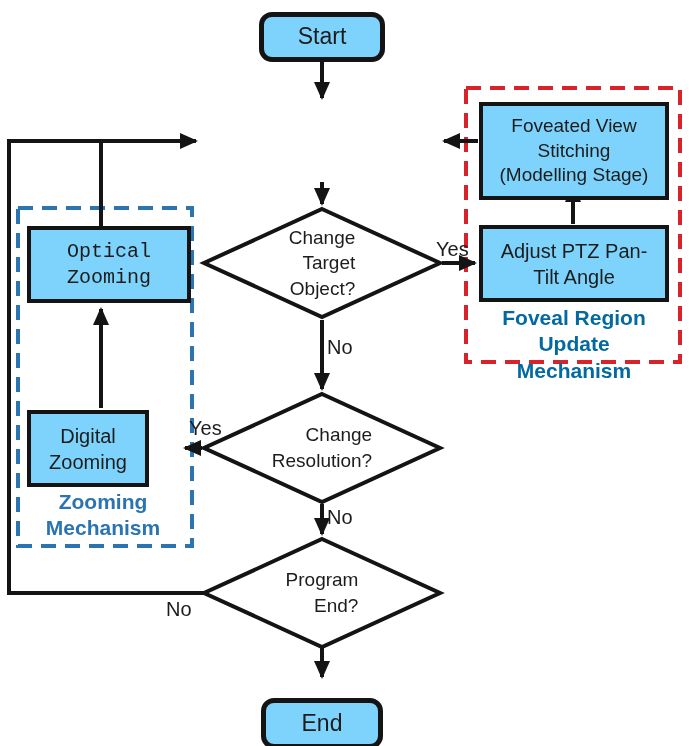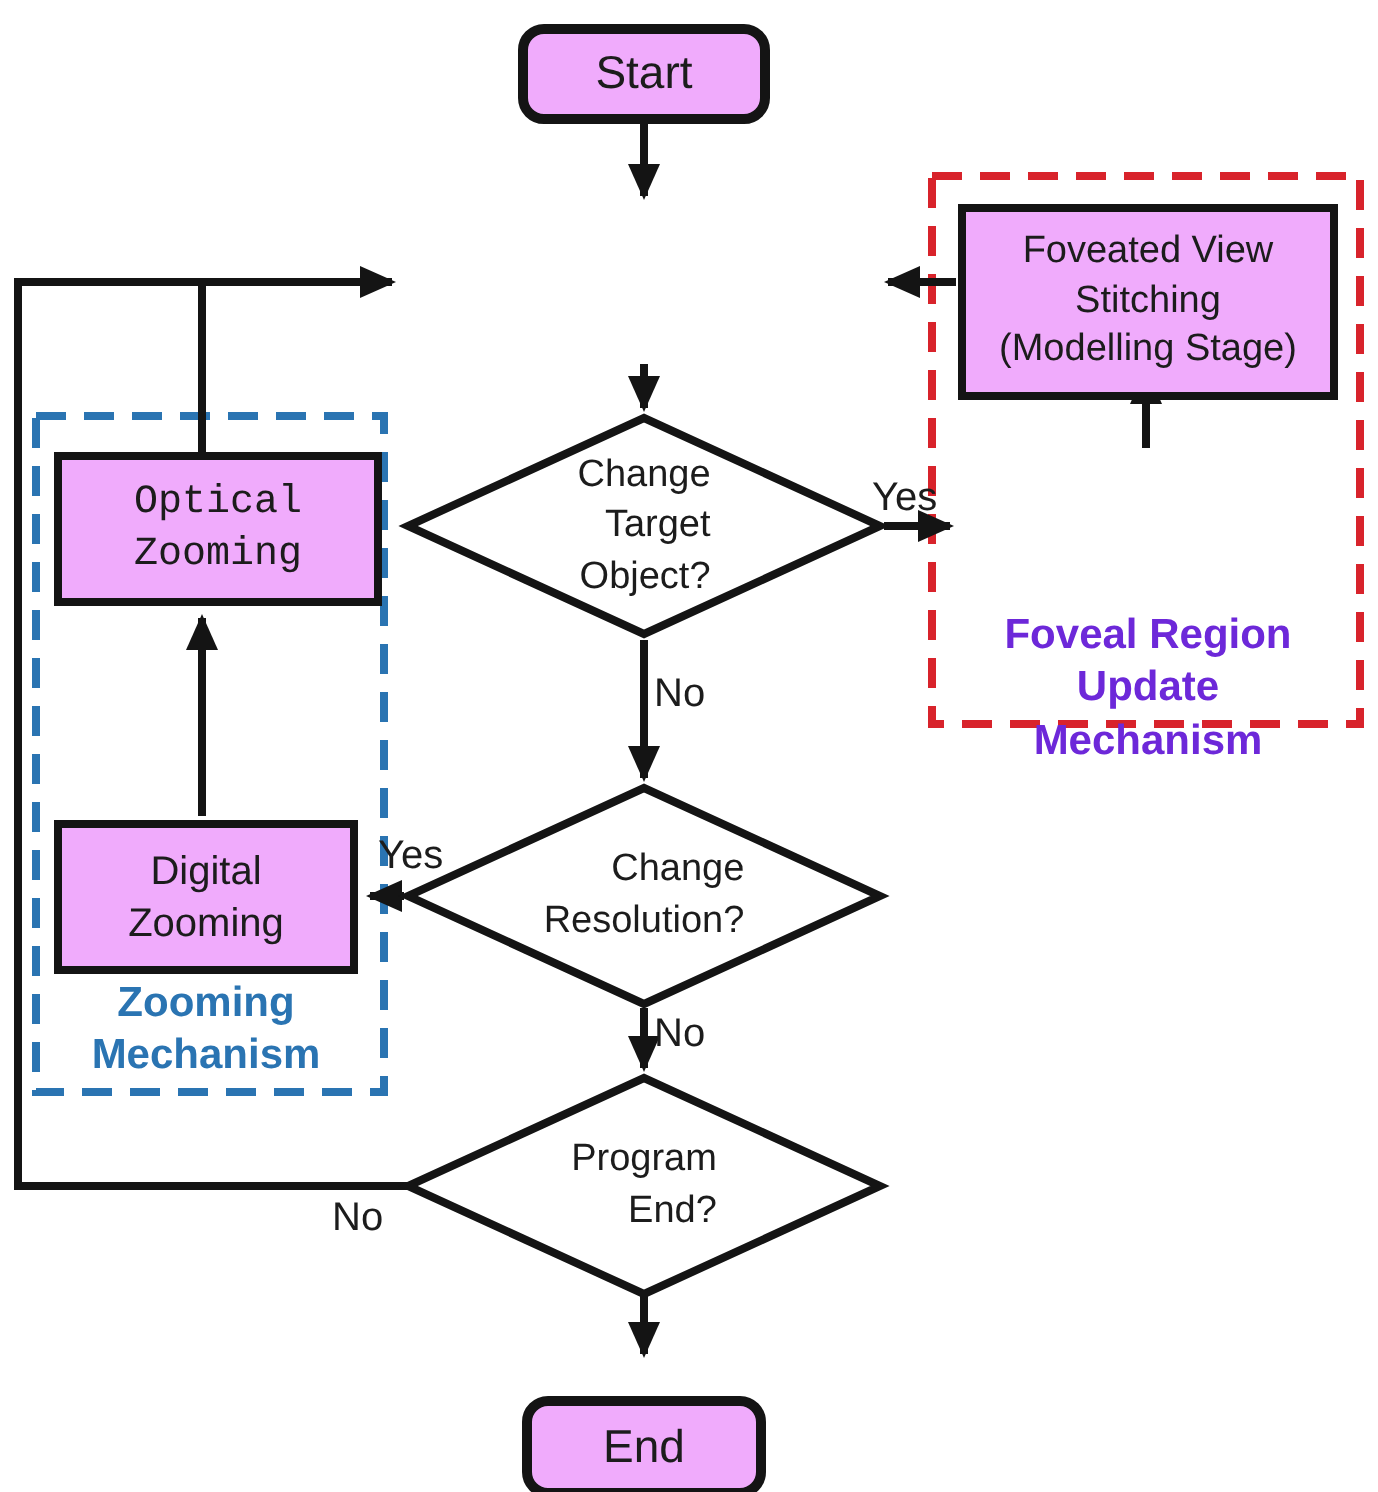--- a/index.html
+++ b/index.html
@@ -10,21 +10,21 @@
     background: #ffffff;
     font-family: "Liberation Sans", sans-serif;
     color: #1c1c1c;
     overflow: hidden;
   }
   svg.wires { position: absolute; left: 0; top: 0; }
   .node {
     position: absolute;
     box-sizing: border-box;
     border: 4px solid #141414;
-    background: #f0abfc;
+    background: #7dd3fc;
     display: flex;
     align-items: center;
     justify-content: center;
     text-align: center;
     font-size: 20px;
     line-height: 1.3;
     white-space: pre-line;
   }
   .terminal {
     border-radius: 13px;
@@ -44,21 +44,21 @@
   .elabel { position: absolute; font-size: 20px; }
   .glabel {
     position: absolute;
     text-align: center;
     font-weight: bold;
     font-size: 21px;
     line-height: 1.25;
     white-space: pre-line;
   }
   .glabel.blue { color: #2a74b2; }
-  .glabel.red  { color: #6d28d9; }
+  .glabel.red  { color: #0369a1; }
   .small { font-size: 19px; }
 </style>
 </head>
 <body>
 
 <div class="canvas">
 
   <svg class="wires" width="689" height="746" viewBox="0 0 689 746">
     <defs>
       <marker id="ah" markerUnits="userSpaceOnUse" markerWidth="18" markerHeight="16" refX="16" refY="8" orient="auto">
@@ -89,25 +89,27 @@
     <polygon points="322,539 440,593 322,647 204,593" fill="#ffffff" stroke="#141414" stroke-width="4"></polygon>
   </svg>
 
   <div class="node terminal" style="left:259px; top:12px; width:126px; height:50px;">Start</div>
 
 
   <div class="node small" style="left:479px; top:102px; width:190px; height:98px;">Foveated View
 Stitching
 (Modelling Stage)</div>
 
+  <div class="node" style="left:479px; top:225px; width:190px; height:77px;">Adjust PTZ Pan-
+Tilt Angle</div>
 
   <div class="node" style="left:27px; top:226px; width:164px; height:77px;font-family:Liberation Mono, monospace;">Optical
 Zooming</div>
 
-  <div class="node" style="left:27px; top:410px; width:152px; height:77px;">Digital
+  <div class="node" style="left:27px; top:410px; width:122px; height:77px;">Digital
 Zooming</div>
 
   <div class="node terminal" style="left:261px; top:698px; width:122px; height:51px;">End</div>
 
   <div class="dlabel" style="left:247px; top:222px; width:150px; height:82px;">Change
 Target
 Object?</div>
 
   <div class="dlabel" style="left:237px; top:421px; width:170px; height:54px;">Change
 Resolution?</div>

